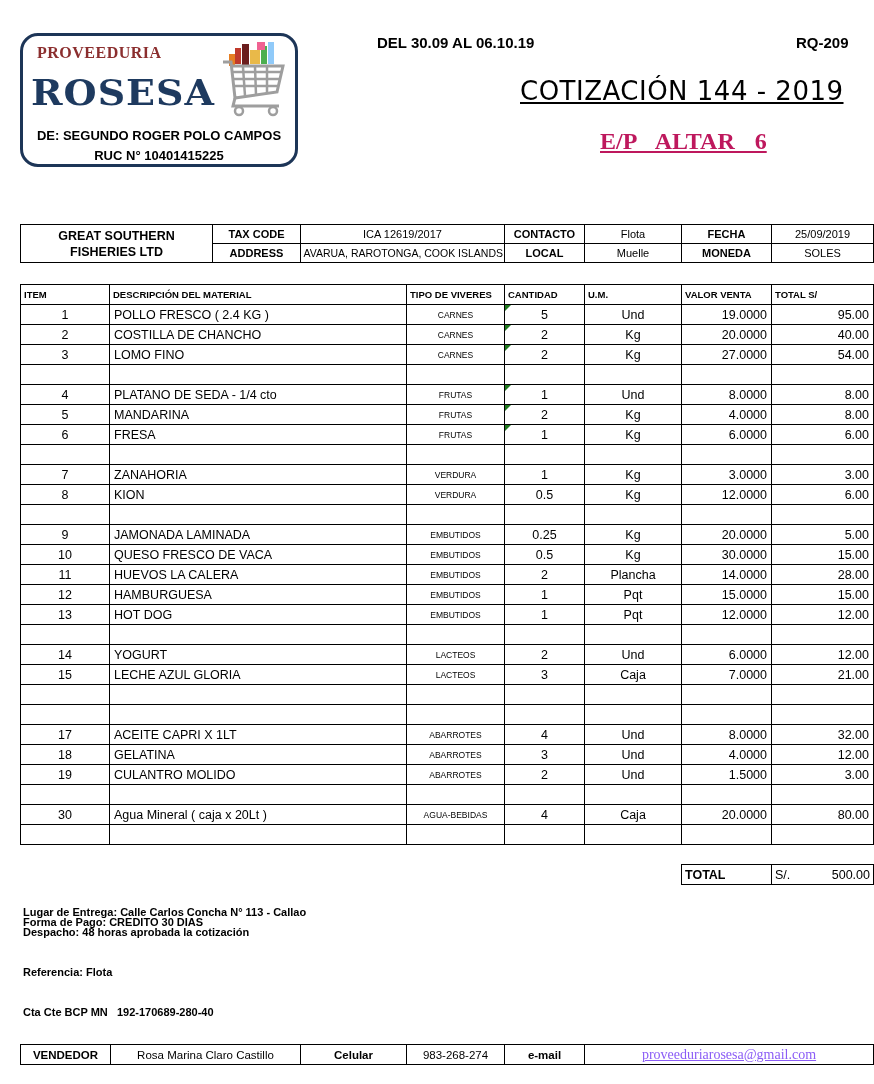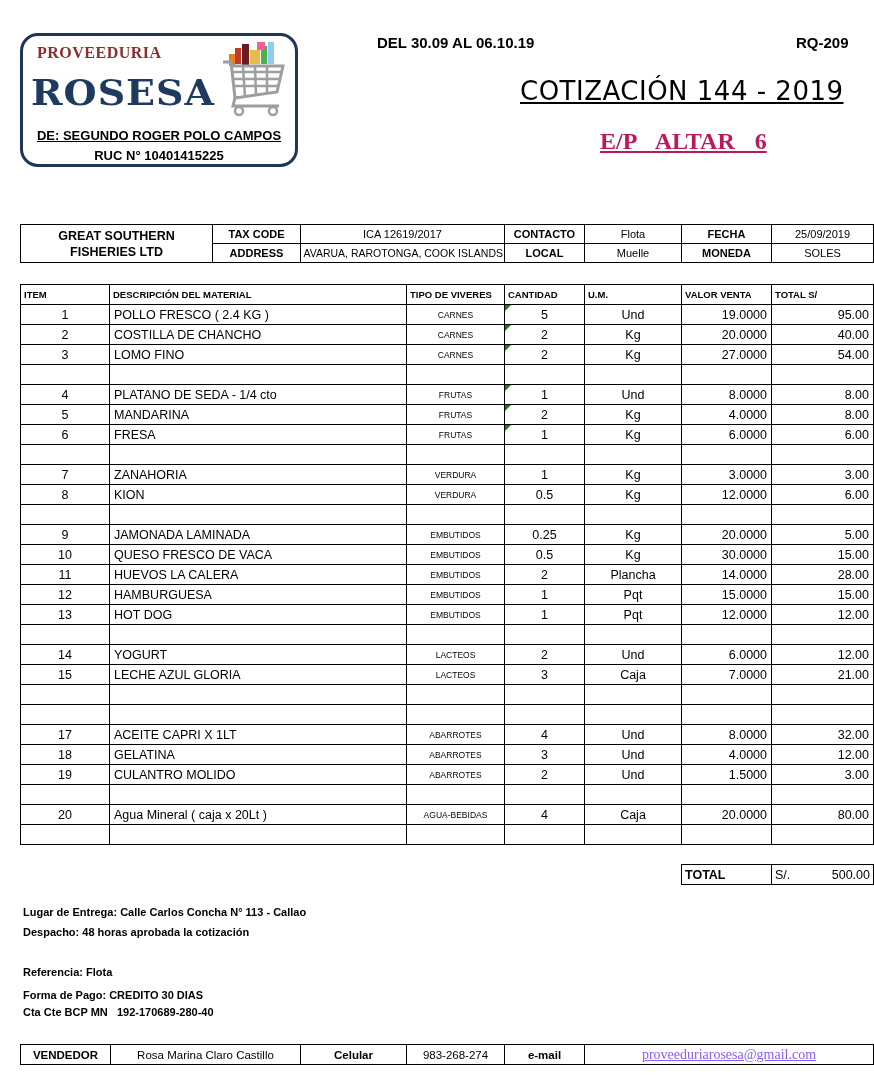--- a/index.html
+++ b/index.html
@@ -3,21 +3,21 @@
 <meta charset="utf-8">
 <style>
   html, body { margin:0; padding:0; background:#ffffff; }
   body { width:874px; height:1084px; position:relative; overflow:hidden; font-family:"Liberation Sans", sans-serif; color:#000; }
   .abs { position:absolute; }
 
   
   .logo-box { left:20px; top:33px; width:278px; height:134px; border:3px solid #1d3557; border-radius:18px; box-sizing:border-box; background:#fff; }
   .logo-prov { left:14px; top:8px; font-family:"Liberation Serif", serif; font-weight:bold; font-size:16px; color:#8b2e2e; letter-spacing:0.5px; }
   .logo-name { left:8px; top:34px; font-family:"DejaVu Serif", serif; font-weight:bold; font-size:38px; color:#1e3a5f; letter-spacing:1px; transform:scaleY(0.95); }
-  .logo-owner { left:0; width:272px; top:92px; text-align:center; font-weight:bold; font-size:13px;text-decoration:underline; }
+  .logo-owner { left:0; width:272px; top:92px; text-align:center; font-weight:bold; font-size:13px; }
   .logo-ruc { left:0; width:272px; top:112px; text-align:center; font-weight:bold; font-size:13px; }
   .cart { left:196px; top:4px; width:70px; height:78px; }
 
   .period { left:377px; top:34px; font-weight:bold; font-size:15px; }
   .req { left:796px; top:34px; font-weight:bold; font-size:15px; }
   .title { left:520px; top:76px; font-family:"DejaVu Sans", sans-serif; font-size:26px; text-decoration:underline; letter-spacing:0.5px; }
   .vessel { left:600px; top:128px; font-family:"Liberation Serif", serif; font-weight:bold; font-size:24px; color:#be185d; text-decoration:underline; word-spacing:14px; }
 
   table { border-collapse:collapse; position:absolute; table-layout:fixed; }
   td, th { border:1px solid #000; padding:0 3px; overflow:hidden; white-space:nowrap; font-family:"Liberation Sans", sans-serif; }
@@ -357,21 +357,21 @@
       <tr class="gap">
         <td></td>
         <td></td>
         <td></td>
         <td></td>
         <td></td>
         <td></td>
         <td></td>
       </tr>
       <tr>
-        <td class="c">20</td>
+        <td class="c">30</td>
         <td>Agua Mineral ( caja x 20Lt )</td>
         <td class="cat">AGUA-BEBIDAS</td>
         <td class="qty">4</td>
         <td class="c">Caja</td>
         <td class="r">20.0000</td>
         <td class="r">80.00</td>
       </tr>
       <tr class="gap">
         <td></td>
         <td></td>
@@ -395,21 +395,21 @@
     <td>
       <span style="float:left;">S/.</span>
       <span style="float:right;">500.00</span>
     </td>
   </tr>
 </tbody>
   </table>
 
 <div class="abs notes" style="top:906px;">Lugar de Entrega: Calle Carlos Concha N° 113 - Callao</div>
 <div class="abs notes" style="top:926px;">Despacho: 48 horas aprobada la cotización</div>
-<div class="abs notes" style="top:989px;">Forma de Pago: CREDITO 30 DIAS</div>
+<div class="abs notes" style="top:916px;">Forma de Pago: CREDITO 30 DIAS</div>
 <div class="abs notes" style="top:966px;">Referencia: Flota</div>
 <div class="abs notes" style="top:1006px; white-space:pre;">Cta Cte BCP MN   192-170689-280-40</div>
 
 <table class="foot">
   <colgroup>
     <col style="width:90px">
       <col style="width:190px">
       <col style="width:106px">
       <col style="width:98px">
     <col style="width:80px">

